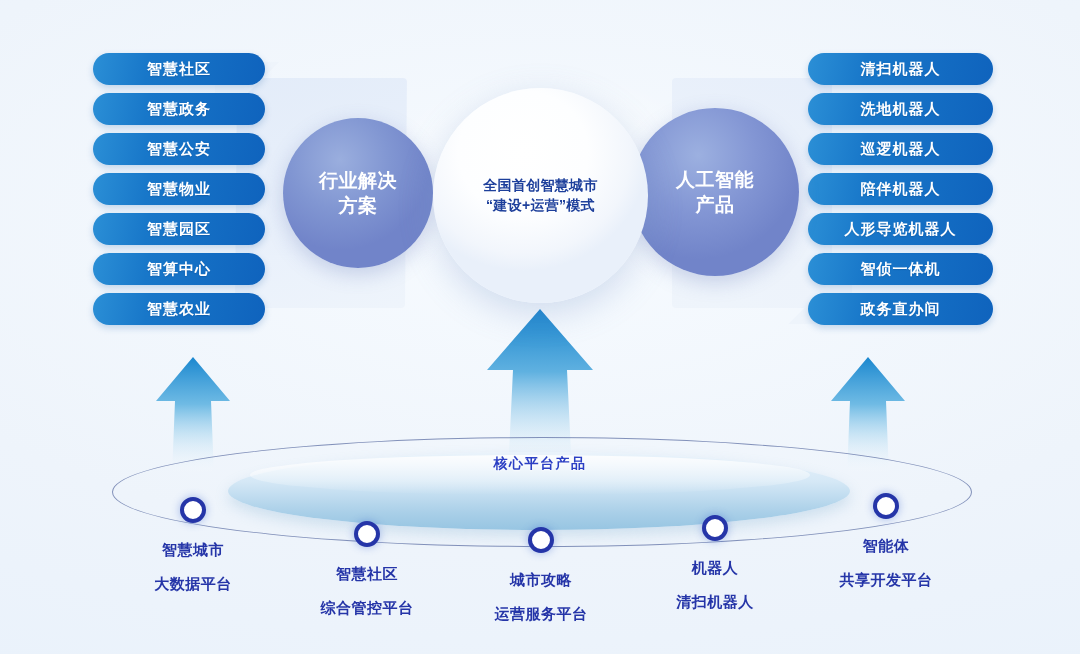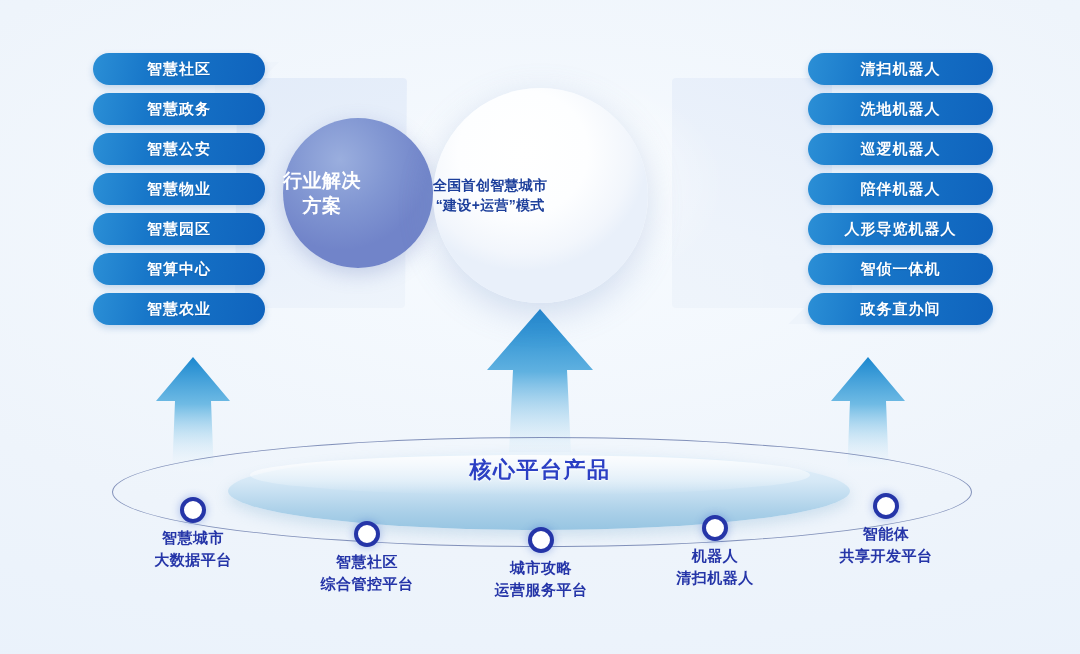--- a/index.html
+++ b/index.html
@@ -55,21 +55,21 @@
     box-shadow:0 3px 7px rgba(24,90,170,.22);
     white-space:nowrap;
     text-shadow:0 1px 1px rgba(0,40,90,.18);
   }
   .pill.left{left:93px;width:172px;}
   .pill.right{left:808px;width:185px;}
 
   
   .circ{
     position:absolute;border-radius:50%;
-    display:flex;align-items:center;
+    display:flex;align-items:center;justify-content:center;
     text-align:center;font-weight:bold;
   }
   .circ-left{
     left:283px;top:118px;width:150px;height:150px;
     background:radial-gradient(60% 60% at 38% 28%, #9aaede 0%, #8196d2 55%, #7184c9 100%);
     color:#ffffff;font-size:19px;line-height:1.32;letter-spacing:.5px;
     box-shadow:0 6px 20px rgba(90,110,180,.28);
     z-index:3;
   }
   .circ-right{
@@ -107,41 +107,41 @@
   }
   .disc-gloss{
     position:absolute;left:250px;top:455px;width:560px;height:40px;
     border-radius:50%;
     background:linear-gradient(180deg,rgba(255,255,255,.85) 0%,rgba(255,255,255,0) 100%);
     z-index:2;pointer-events:none;
   }
 
   .core-title{
     position:absolute;left:0;right:0;top:455px;text-align:center;
-    font-size:22px;font-weight:bold;color:#2b3fc4;letter-spacing:1.5px;
+    font-size:14px;font-weight:bold;color:#2b3fc4;letter-spacing:1.5px;
     z-index:6;
     text-shadow:0 1px 2px rgba(255,255,255,.9);
   }
 
   
   .node{position:absolute;z-index:7;}
   .node .dot{
     position:absolute;width:18px;height:18px;border-radius:50%;
     background:#ffffff;border:4.5px solid #2535a8;
     box-shadow:0 0 8px rgba(70,110,210,.45);
     left:50%;margin-left:-13.5px;top:0;
     box-sizing:content-box;
   }
   .node .lbl{
     position:absolute;left:50%;transform:translateX(-50%);
     top:30px;white-space:nowrap;text-align:center;
     font-size:15px;font-weight:bold;color:#2535a8;line-height:1.45;
     letter-spacing:.5px;
   }
-  .node .lbl span{display:block;}
+  .node .lbl span{display:block;margin-top:12px;}
 </style>
 </head>
 <body>
 
 <div id="stage">
 
   <div class="bg-panel panel-left"></div>
   <div class="bg-panel panel-right"></div>
   <div class="glow-top"></div>
 
@@ -242,14 +242,20 @@
     </div>
   </div>
 
   <div class="circ circ-center">
     <div>
       <span>全国首创智慧城市</span>
       <span>“建设+运营”模式</span>
     </div>
   </div>
 
+  <div class="circ circ-right">
+    <div>
+      <span>人工智能</span>
+      <span>产品</span>
+    </div>
+  </div>
 
 </div>
 
 </body></html>

